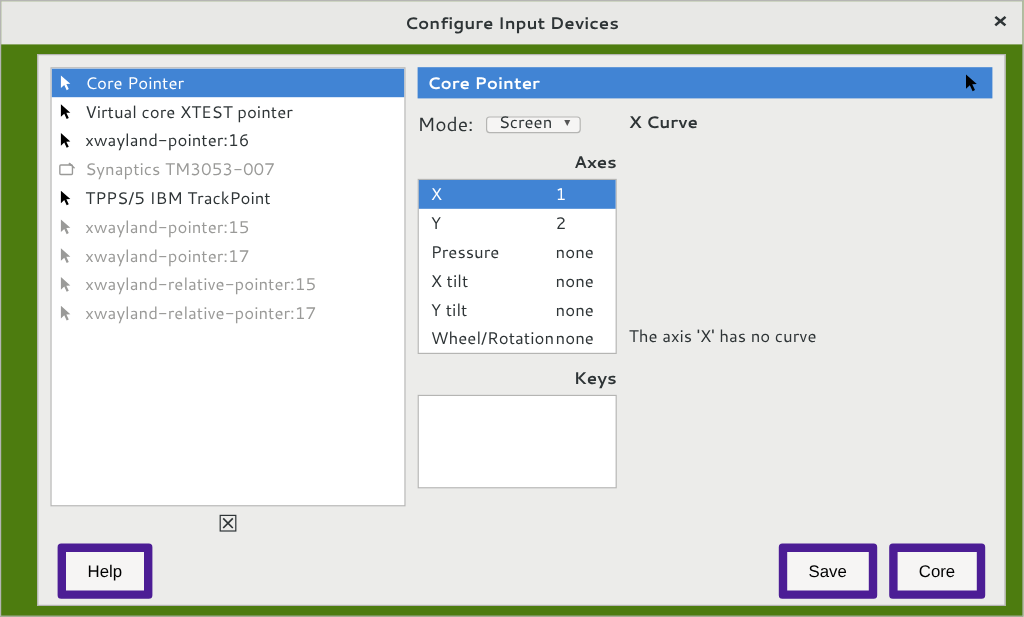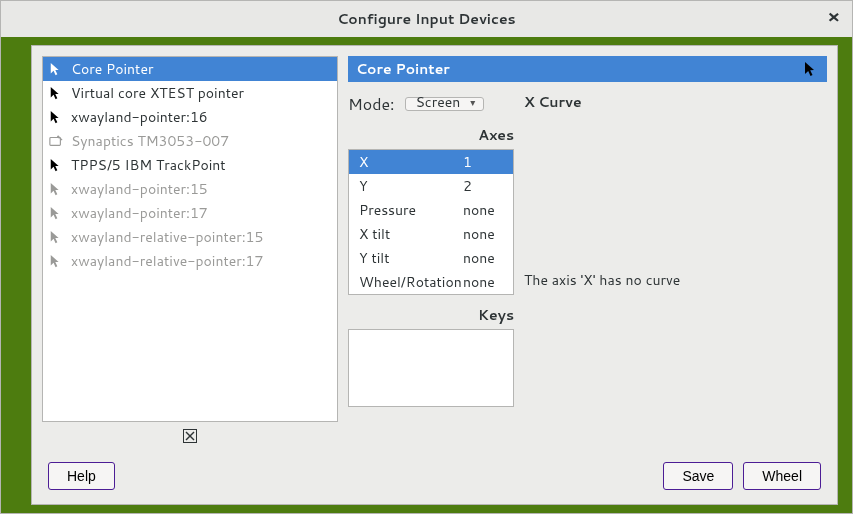--- a/index.html
+++ b/index.html
@@ -31,21 +31,21 @@
   .axes-table { background: #fff; border: 1px solid #b5b5b3; }
   .axes-row { display: flex; height: 24px; align-items: center; padding: 0 10px; justify-content: space-between; }
   .axes-row.selected { background: #4184d4; color: #fff; }
   .axes-row .axname { flex: 1; }
   .axes-row .axval { width: 40px; text-align: left; }
   .keys-box { background: #fff; border: 1px solid #b5b5b3; height: 78px; }
   .curve-col { flex: 1; display: flex; flex-direction: column; }
   .curve-title { font-weight: 700; }
   .curve-body { flex: 1; display: flex; align-items: center; color: #2e3436; }
   .button-bar { height: 56px; display: flex; align-items: center; justify-content: space-between; padding: 0 6px; }
-  .btn { background: #f6f5f4; border: 1px solid #4c1d95; border-radius: 3px; height: 28px; padding: 0 18px; display: inline-flex; align-items: center; justify-content: center; cursor: pointer; font-size: 14px; }
+  .btn { background: #f6f5f4; border: 7px solid #4c1d95; border-radius: 3px; height: 46px; padding: 0 18px; display: inline-flex; align-items: center; justify-content: center; cursor: pointer; font-size: 14px; }
   .btn-group { display: flex; gap: 10px; }
   svg { display: block; }
 </style>
 </head>
 <body>
 
 <div class="window">
   <div class="titlebar">
     <span class="title">Configure Input Devices</span>
     <span class="close">×</span>
@@ -202,17 +202,17 @@
 
         </div>
       </div>
 
     </div>
 
     <div class="button-bar">
       <button class="btn">Help</button>
       <div class="btn-group">
         <button class="btn">Save</button>
-        <button class="btn">Wheel</button>
+        <button class="btn">Core</button>
       </div>
     </div>
   </div>
 </div>
 
 </body></html>

